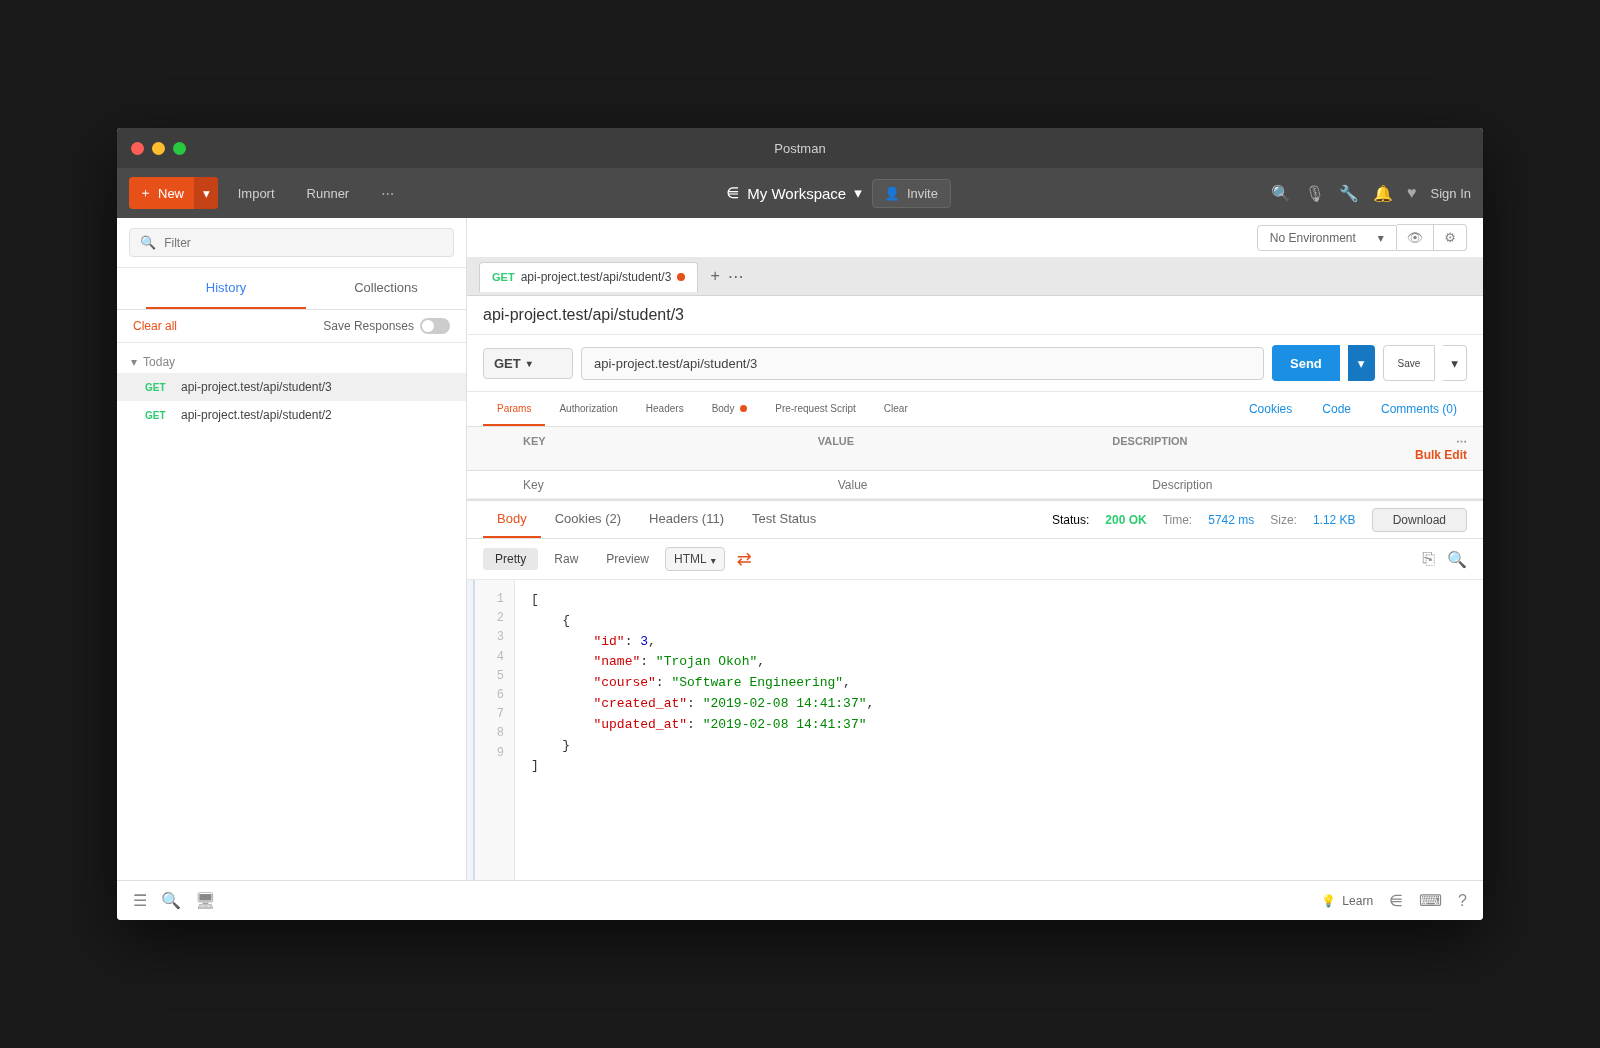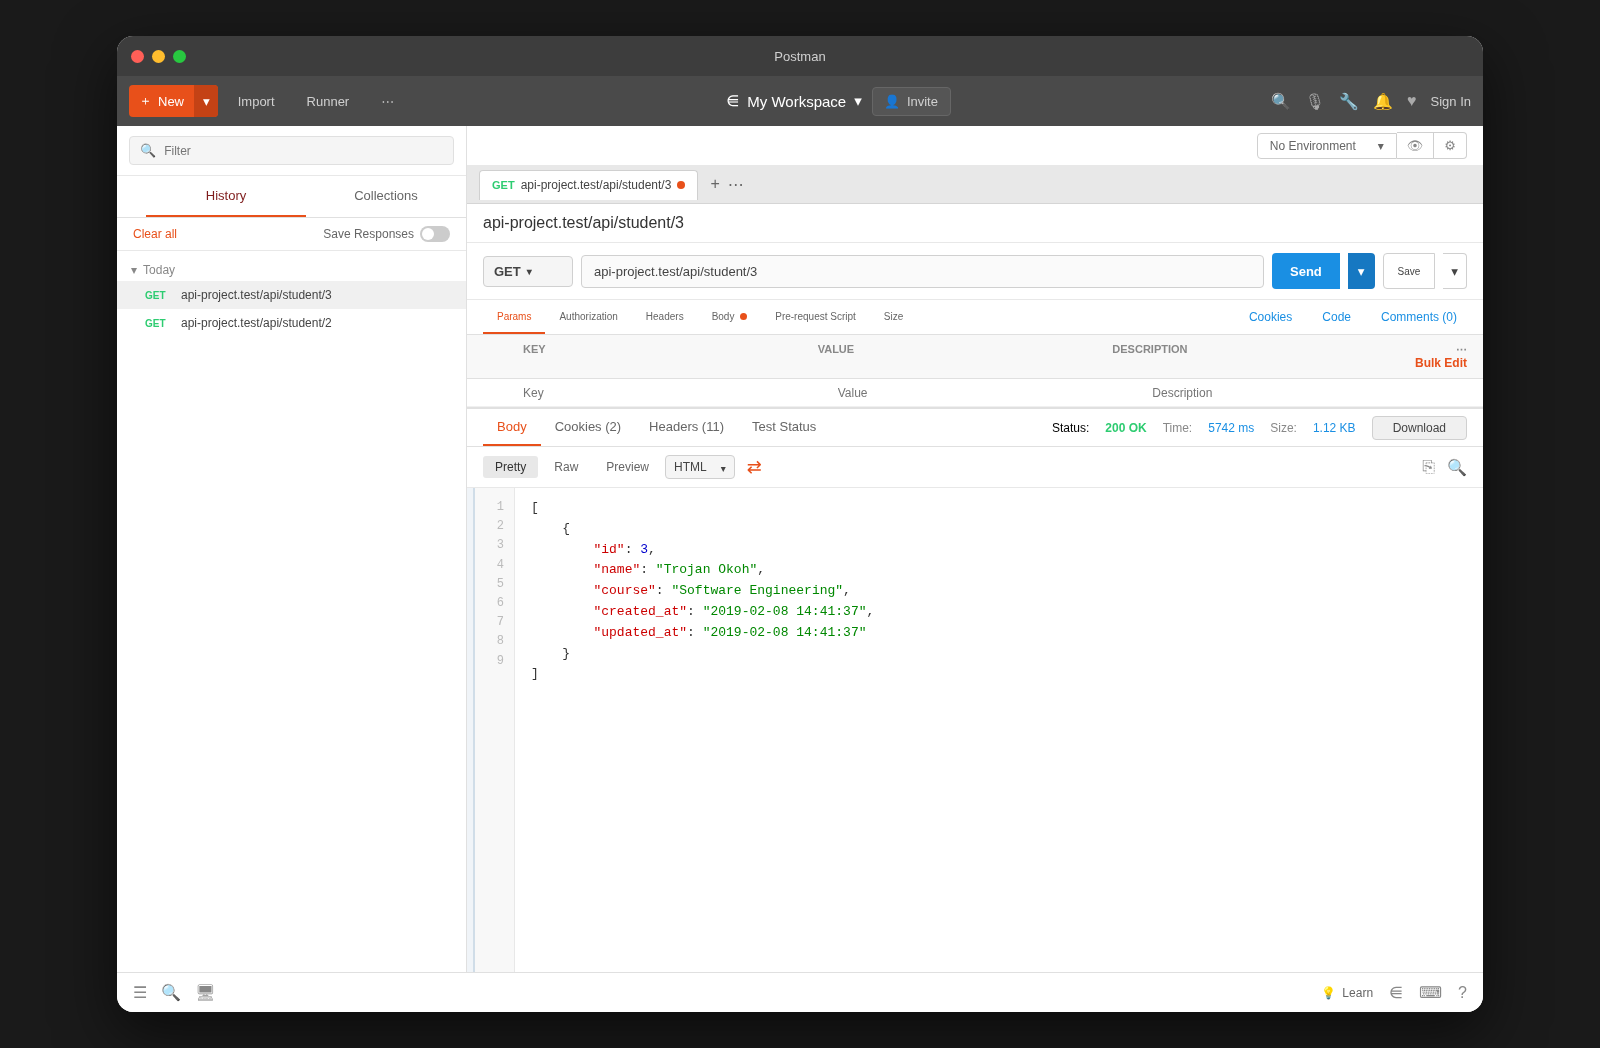--- a/index.html
+++ b/index.html
@@ -7,23 +7,23 @@
       background: #1a1a1a;
       font-family: -apple-system, BlinkMacSystemFont, 'Segoe UI', sans-serif;
       font-size: 13px;
       display: flex;
       justify-content: center;
       align-items: center;
       min-height: 100vh;
     }
     .window {
       width: 1366px;
-      height: 976px;
+      height: 792px;
       background: #f3f3f3;
-      border-radius: 16px;
+      border-radius: 4px;
       overflow: hidden;
       display: flex;
       flex-direction: column;
       box-shadow: 0 20px 60px rgba(0,0,0,0.6);
     }
     
     .titlebar {
       background: #3d3d3d;
       height: 40px;
       display: flex;
@@ -191,21 +191,21 @@
     .sidebar-tab {
       flex: 1;
       text-align: center;
       padding: 12px 0;
       font-size: 13px;
       cursor: pointer;
       color: #666;
       border-bottom: 2px solid transparent;
     }
     .sidebar-tab.active {
-      color: #7f1d1d;
+      color: #3b82f6;
       border-bottom: 2px solid #e8501a;
       font-weight: 500;
       margin-left: 29px;
     }
     .sidebar-actions {
       display: flex;
       justify-content: space-between;
       align-items: center;
       padding: 8px 16px;
       border-bottom: 1px solid #e8e8e8;
@@ -551,21 +551,21 @@
     }
     .format-select {
       background: #f5f5f5;
       border: 1px solid #d0d0d0;
       border-radius: 4px;
       padding: 4px 8px;
       font-size: 12px;
       color: #444;
       display: flex;
       align-items: flex-end;
-      gap: 14px;
+      gap: 4px;
       cursor: pointer;
     }
     .format-right {
       margin-left: auto;
       display: flex;
       gap: 12px;
     }
     .format-icon {
       color: #888;
       cursor: pointer;
@@ -841,21 +841,21 @@
           <span>Headers</span>
         </div>
         <div class="req-subtab">
           <span>Body</span>
           <span class="body-dot"></span>
         </div>
         <div class="req-subtab">
           <span>Pre-request Script</span>
         </div>
         <div class="req-subtab">
-          <span>Size</span>
+          <span>Clear</span>
         </div>
         <div class="req-subtab-right">
           <span class="req-subtab-link">Cookies</span>
           <span class="req-subtab-link">Code</span>
           <span class="req-subtab-link">Comments (0)</span>
         </div>
       </div>
 
       <div class="params-table">
         <div class="params-header">

